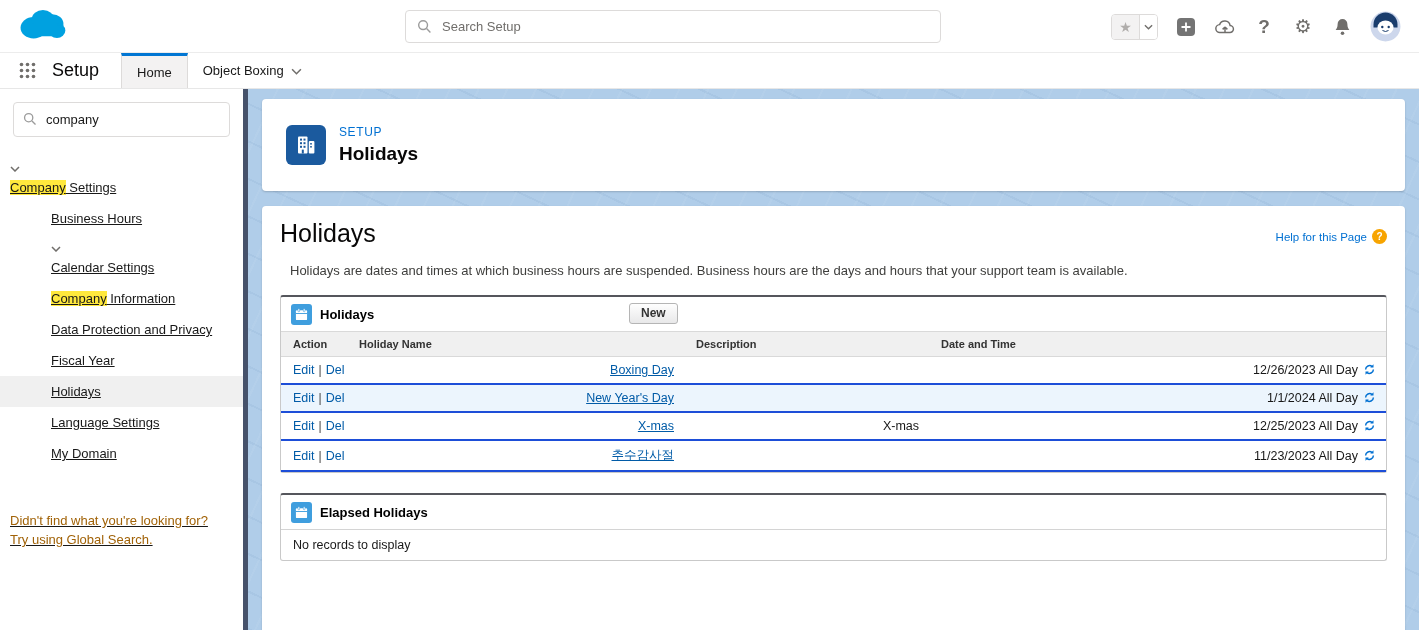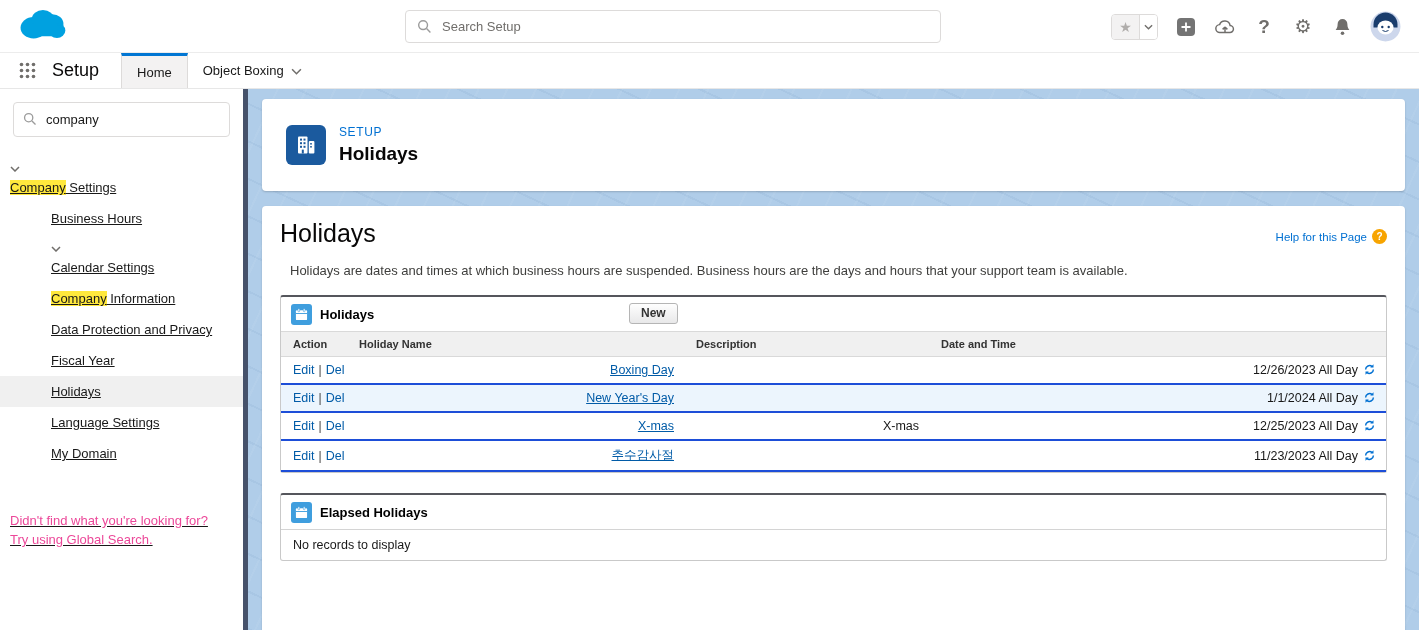--- a/index.html
+++ b/index.html
@@ -48,21 +48,21 @@
     padding:0 8px 0 32px; font-size:13px; color:#181818; outline:none; }
   .side-search .mag { left:10px; top:10px; }
   .tree-item { display:flex; align-items:flex-start; padding:7px 8px 7px 10px; line-height:17px; cursor:pointer;flex-direction:column; }
   .tree-item .chev { width:18px; flex:0 0 18px; display:flex; justify-content:flex-start; padding-top:5px; }
   .tree-item.lvl2 { padding-left:51px; }
   .tree-item.lvl2.haschev { }
   .tree-item.lvl3 { padding-left:67px; padding-right:40px; }
   .tree-item.selected { background:#f0f0f0; }
   .hlmark { background:#ffe83d; }
   .hlmark:empty { display:none; }
-  .side-footer { margin:42px 13px 0 10px; line-height:19px; color:#ec4899; }
+  .side-footer { margin:42px 13px 0 10px; line-height:19px; color:#a16207; }
 
   
   .ph-card { background:#fff; border-radius:4px; height:92px; display:flex; align-items:center;
     padding:0 24px; margin-bottom:15px; box-shadow:0 1px 2px rgba(0,0,0,0.18); }
   .ph-icon { width:40px; height:40px; border-radius:6px; background:#1b5a9e; display:flex;
     align-items:center; justify-content:center; margin-right:13px; flex:0 0 40px; }
   .ph-eyebrow { font-size:12px; color:#0070d2; letter-spacing:0.6px; margin-bottom:4px; }
   .ph-title { font-size:19px; font-weight:bold; color:#080707; }
 
   

